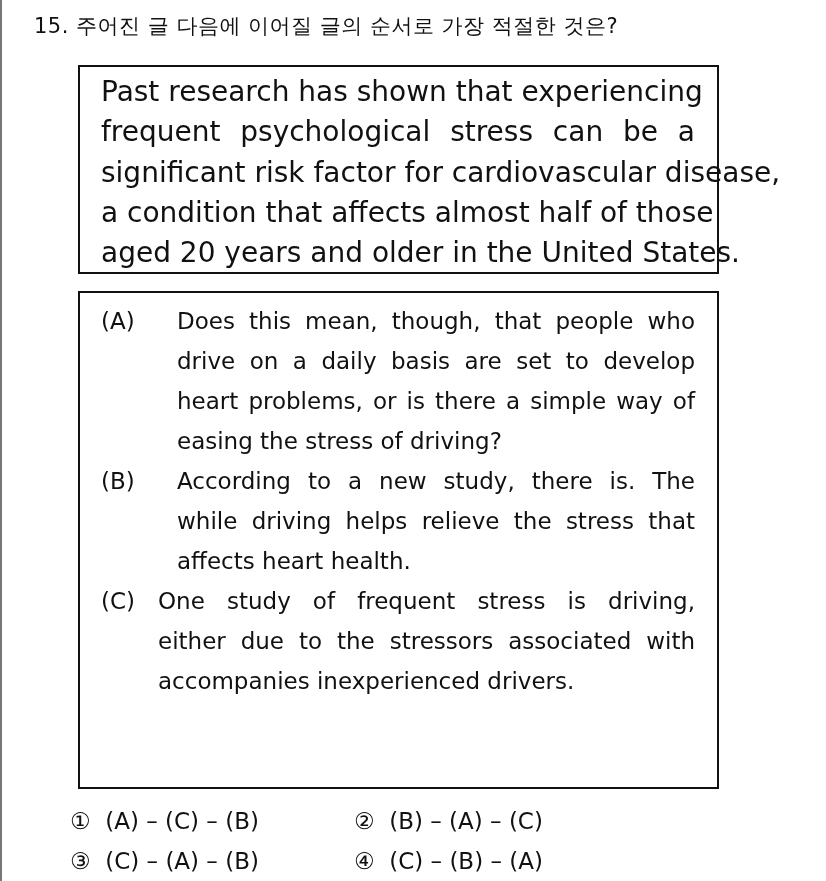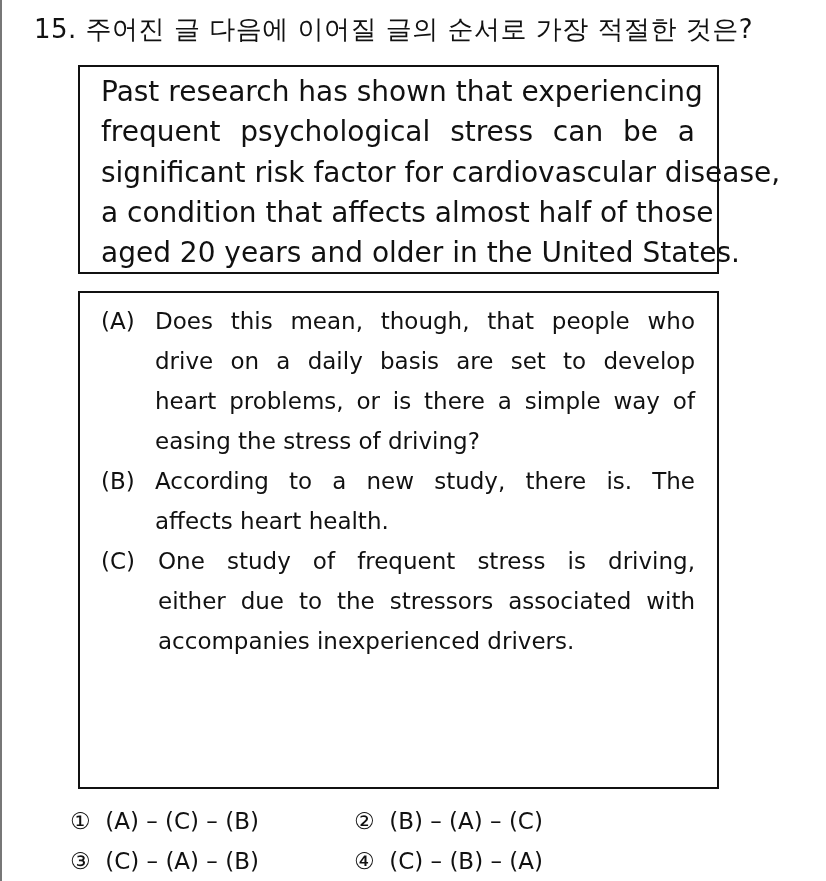--- a/index.html
+++ b/index.html
@@ -1,30 +1,30 @@
 <!DOCTYPE html>
 <html><head>
 <meta charset="utf-8">
 <style>
   html, body { margin:0; padding:0; background:#fff; }
   body { width:826px; height:881px; position:relative; overflow:hidden;
          font-family:"DejaVu Sans", "Liberation Sans", sans-serif; color:#111; }
   .left-rule { position:absolute; left:0; top:0; width:2px; height:881px; background:#777; }
-  .question { position:absolute; left:34px; top:12px; font-size:26px; letter-spacing:0.5px; white-space:nowrap; }
+  .question { position:absolute; left:34px; top:12px; font-size:21px; letter-spacing:0.5px; white-space:nowrap; }
   .box { position:absolute; left:78px; width:637px; border:2px solid #111; box-sizing:content-box; }
   .box1 { top:65px; height:205px; }
   .box2 { top:291px; height:494px; }
   .para { position:absolute; left:21px; width:594px; font-size:28px; line-height:40.3px; text-align:justify; text-align-last:left; }
   .box1 .para { top:5px; }
   .line { display:block; text-align:justify; text-align-last:justify; white-space:nowrap; height:40.3px; }
   .line.last { text-align-last:left; }
   .items { position:absolute; left:21px; top:8px; width:594px; font-size:23px; }
   .item { position:relative; }
   .item .lbl { position:absolute; left:0; top:0; }
-  .item .body { margin-left:54px; }
+  .item .body { margin-left:76px; }
   .item .body .line { height:40px; line-height:40px; }
   .choices { position:absolute; left:70px; top:808px; font-size:23px; }
   .choice { position:absolute; white-space:nowrap; }
 </style>
 </head>
 <body>
 
 <div class="left-rule"></div>
 
 <div class="question">15. 주어진 글 다음에 이어질 글의 순서로 가장 적절한 것은?</div>
@@ -47,20 +47,21 @@
         <span class="line">Does this mean, though, that people who</span>
         <span class="line">drive on a daily basis are set to develop</span>
         <span class="line">heart problems, or is there a simple way of</span>
         <span class="line last">easing the stress of driving?</span>
       </div>
     </div>
     <div class="item">
       <span class="lbl" style="line-height:40px">(B)</span>
       <div class="body" style="">
         <span class="line">According to a new study, there is. The</span>
+        <span class="line">while driving helps relieve the stress that</span>
         <span class="line last">affects heart health.</span>
       </div>
     </div>
     <div class="item">
       <span class="lbl" style="line-height:40px">(C)</span>
       <div class="body" style="margin-left:57px">
         <span class="line">One study of frequent stress is driving,</span>
         <span class="line">either due to the stressors associated with</span>
         <span class="line last">accompanies inexperienced drivers.</span>
       </div>

